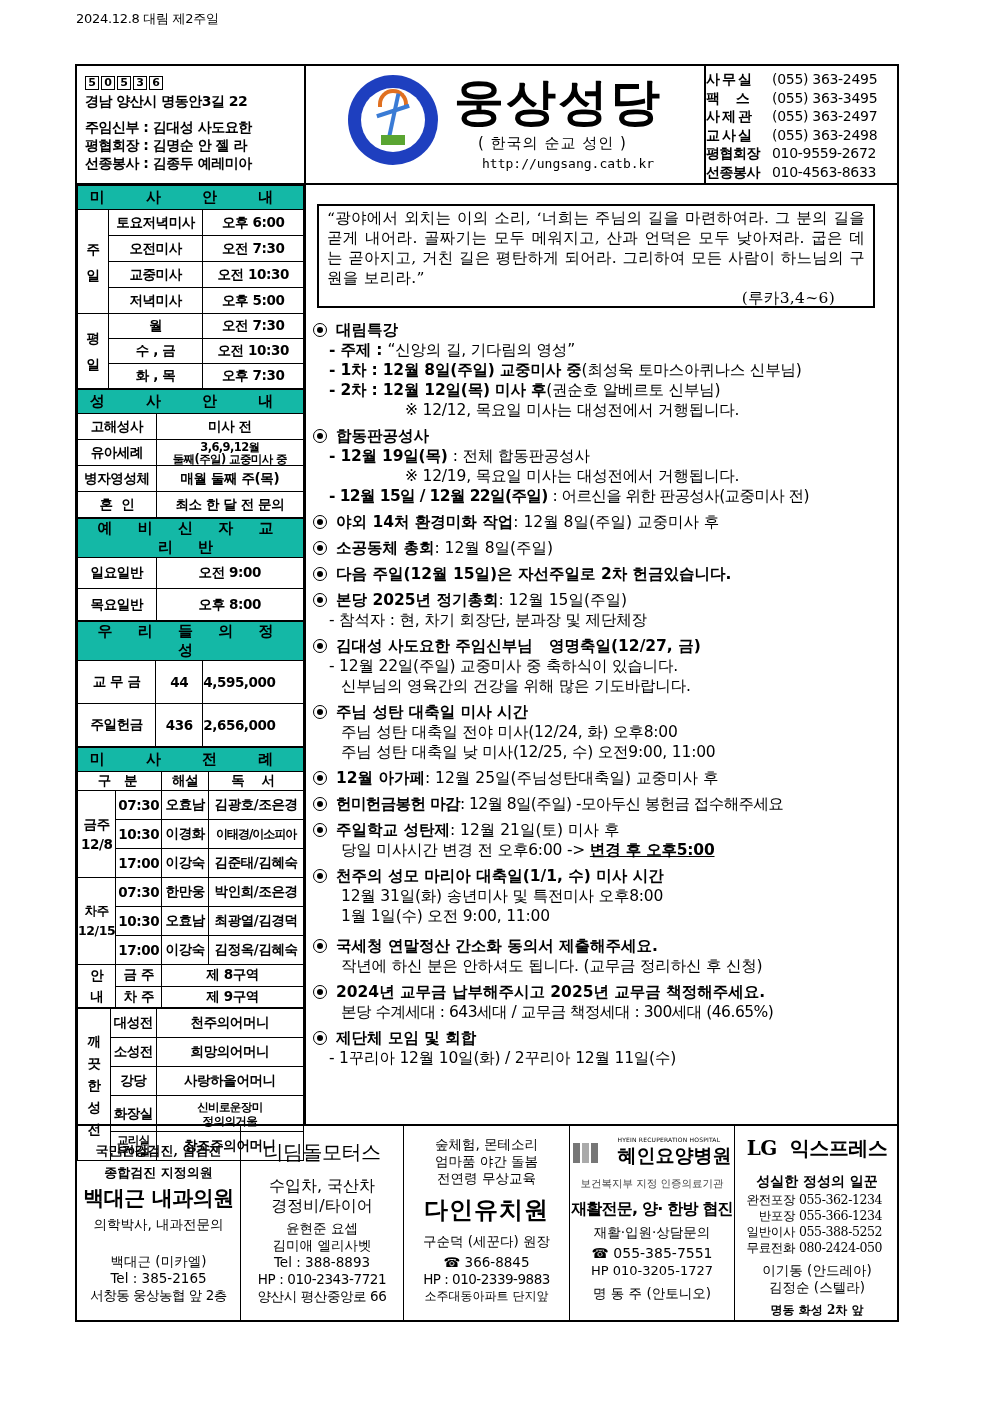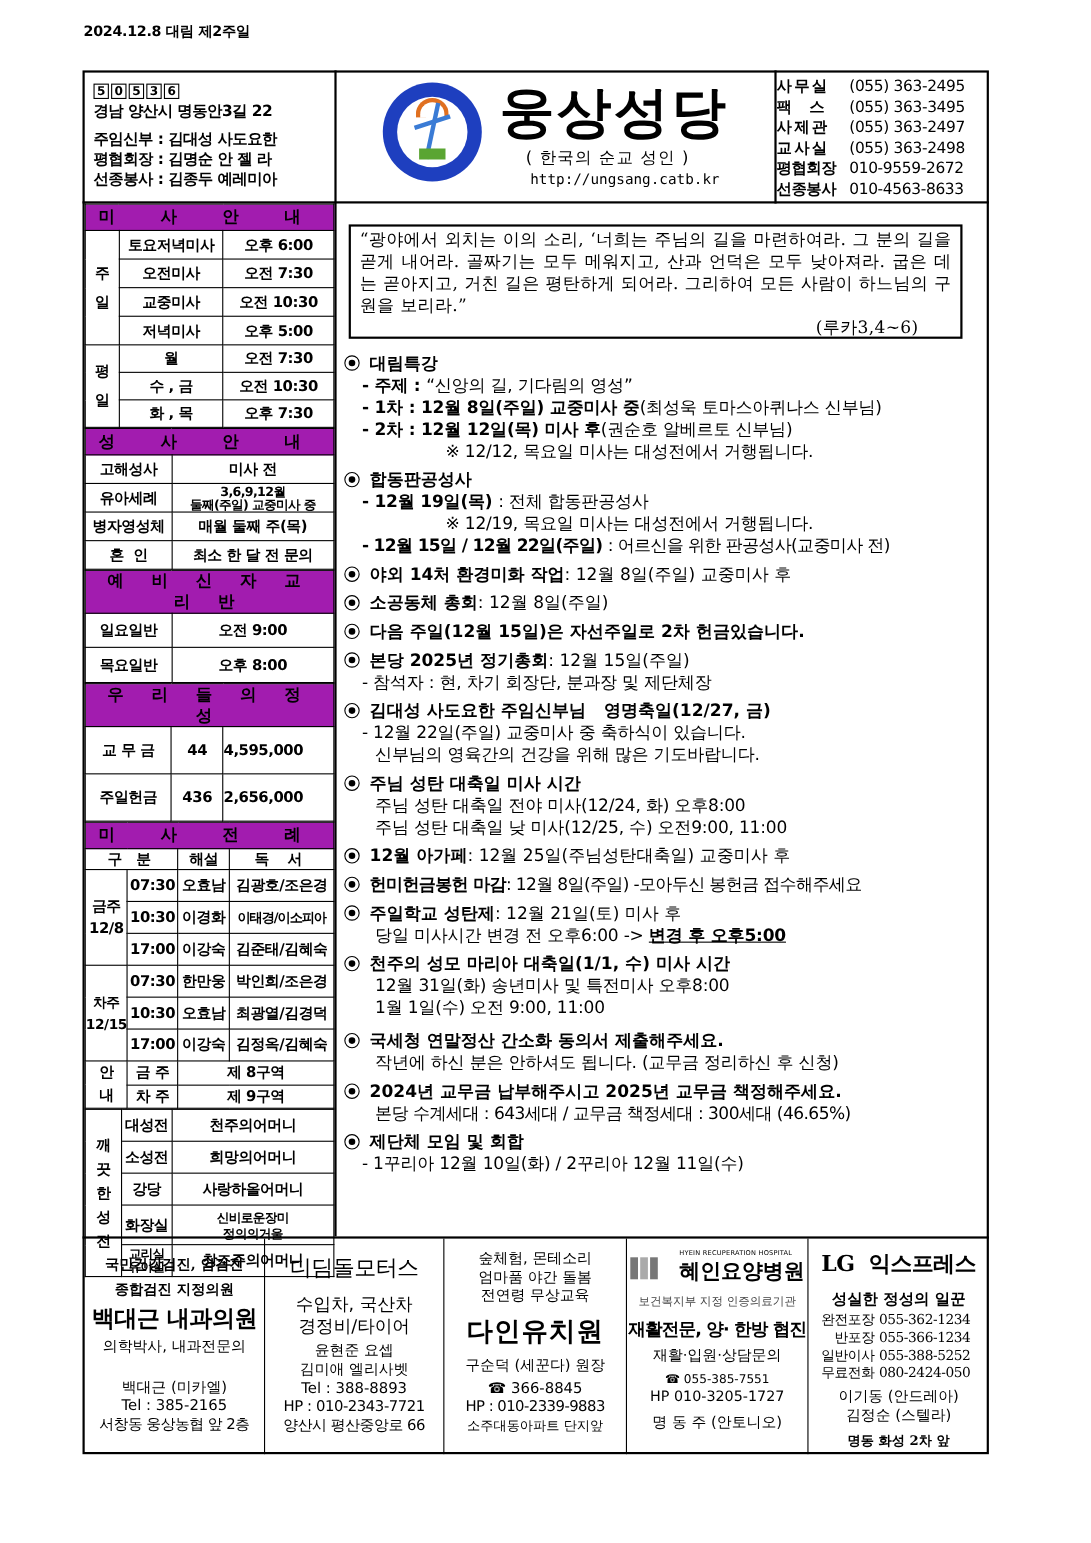--- a/index.html
+++ b/index.html
@@ -1,19 +1,19 @@
 <!DOCTYPE html>
 <html><head>
 <meta charset="utf-8">
 <style>
   * { box-sizing: border-box; margin: 0; padding: 0; }
   html, body { width: 992px; height: 1403px; background: #ffffff; }
   body { position: relative; font-family: "DejaVu Sans", "Liberation Sans", sans-serif; color: #000; overflow: hidden; }
   .abs { position: absolute; }
-  .date-line { left: 76px; top: 20px; font-size: 13px; font-weight: bold; letter-spacing: -0.3px; }
+  .date-line { left: 76px; top: 10px; font-size: 13px; font-weight: normal; letter-spacing: -0.3px; }
 
   
   .frame { left: 75px; top: 64px; width: 824px; height: 1258px; border: 2px solid #000; }
 
   
   .hdr-left { left: 77px; top: 66px; width: 227px; height: 117px; padding: 10px 8px; font-size: 14px; line-height: 18px; }
   .zip { display: flex; gap: 2px; margin-bottom: 2px; }
   .zip span { display: inline-block; width: 14px; height: 14px; border: 1.5px solid #000; font-size: 11px; line-height: 11px; text-align: center; font-weight: bold; }
   .hdr-left .addr { font-weight: bold; letter-spacing: -0.5px; }
   .hdr-left .staff { margin-top: 8px; font-weight: bold; letter-spacing: -0.5px; }
@@ -35,21 +35,21 @@
   .hdr-right { left: 706px; top: 70px; width: 193px; font-size: 14px; line-height: 18.5px; font-weight: bold; }
   .contact-row { display: flex; }
   .contact-row .lbl { width: 66px; letter-spacing: 2px; white-space: nowrap; }
   .contact-row .lbl.tight { letter-spacing: -0.5px; }
   .contact-row .val { font-weight: normal; letter-spacing: -0.3px; }
 
   
   .left-col { left: 77px; top: 185px; width: 227px; }
   table.tbl { border-collapse: collapse; width: 227px; font-size: 13.5px; font-weight: bold; }
   table.tbl td { border: 1px solid #000; text-align: center; vertical-align: middle; padding: 0; letter-spacing: -0.4px; }
-  .sec-hdr { background: #a21caf; font-size: 15px !important; letter-spacing: 18px !important; height: 24px; }
+  .sec-hdr { background: #14b8a6; font-size: 15px !important; letter-spacing: 18px !important; height: 24px; }
   .sec-hdr.tight { letter-spacing: 10px !important; }
   .tbl .small { font-size: 11.5px; line-height: 12px; letter-spacing: -0.6px; }
   .tbl .right { text-align: left; padding-right: 8px; }
 
   
   .quote-box { left: 317px; top: 204px; width: 558px; height: 104px; border: 2px solid #000; padding: 2px 8px; font-family: "DejaVu Serif", "Liberation Serif", serif; font-size: 15.5px; line-height: 20px; text-align: justify; letter-spacing: 0.3px; }
   .quote-src { text-align: right; padding-right: 30px; }
   .notices { left: 313px; top: 320px; width: 590px; font-size: 15.5px; }
   .notice { margin-bottom: 6px; }
   .notice .title { display: flex; align-items: center; font-weight: bold; line-height: 20px; }
@@ -549,21 +549,21 @@
     <div class="hyein-mark">
         <span></span>
         <span></span>
         <span></span>
       </div>
     <div class="hyein-name"><small>HYEIN RECUPERATION HOSPITAL</small><span>혜인요양병원</span></div>
   </div>
   <p style="font-size:10.5px;color:#444;margin-top:6px">보건복지부 지정 인증의료기관</p>
   <p style="font-size:16px;font-weight:bold;margin-top:6px;line-height:22px;letter-spacing:-0.8px">재활전문, 양· 한방 협진</p>
   <p style="margin-top:4px">재활·입원·상담문의</p>
-  <p style="margin-top:4px;font-size:11px">☎ 055-385-7551</p>
+  <p style="margin-top:4px;font-size:14px">☎ 055-385-7551</p>
   <p style="font-size:13px">HP 010-3205-1727</p>
   <p style="margin-top:6px;font-size:13.5px">명 동 주 (안토니오)</p>
 </div>
 
 <div class="abs ad ad5">
   <p class="big" style="margin-top:8px;white-space:pre;font-family:'DejaVu Serif',serif">LG  익스프레스</p>
   <p class="serif-b" style="font-size:14px;margin-top:8px;line-height:22px">성실한 정성의 일꾼</p>
   <div class="lg-row">
       <span class="k">완전포장</span>
       <span>055-362-1234</span>

